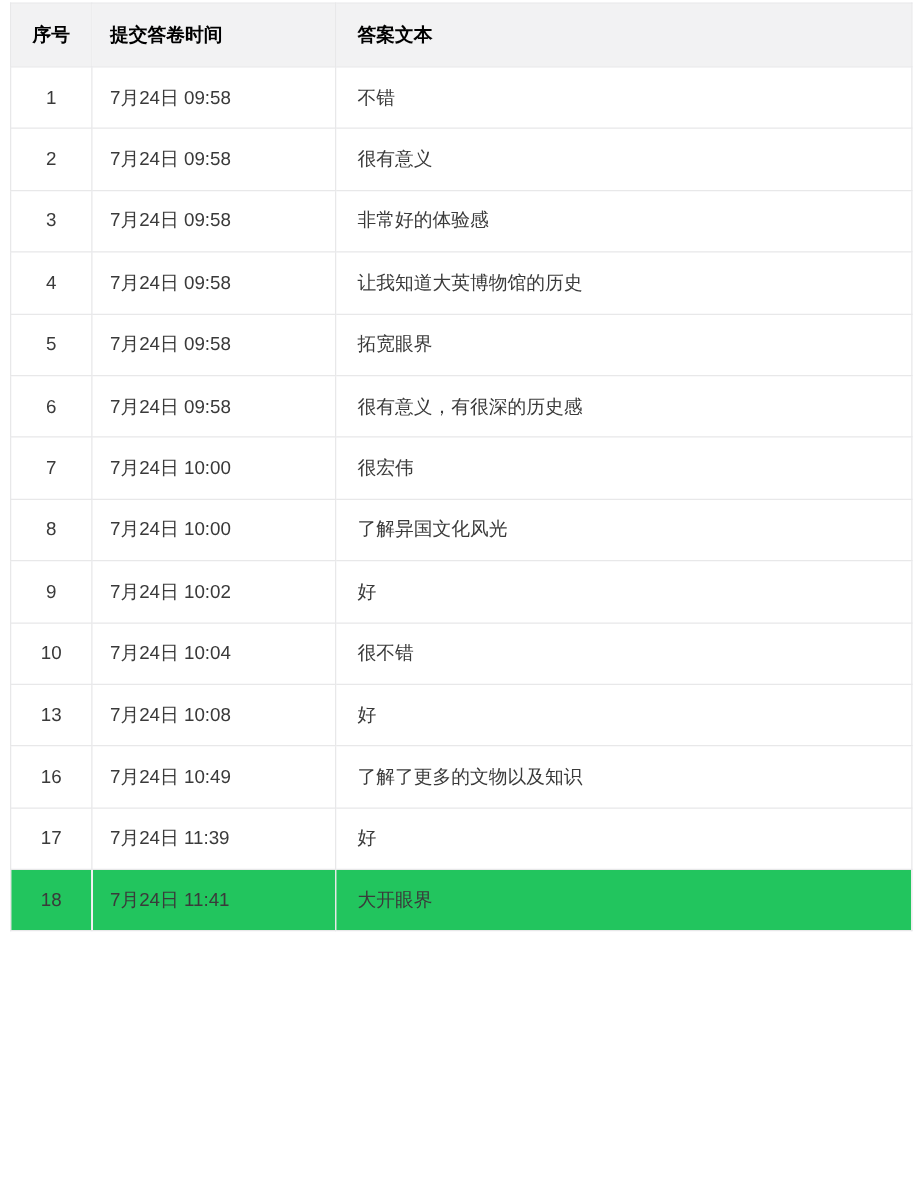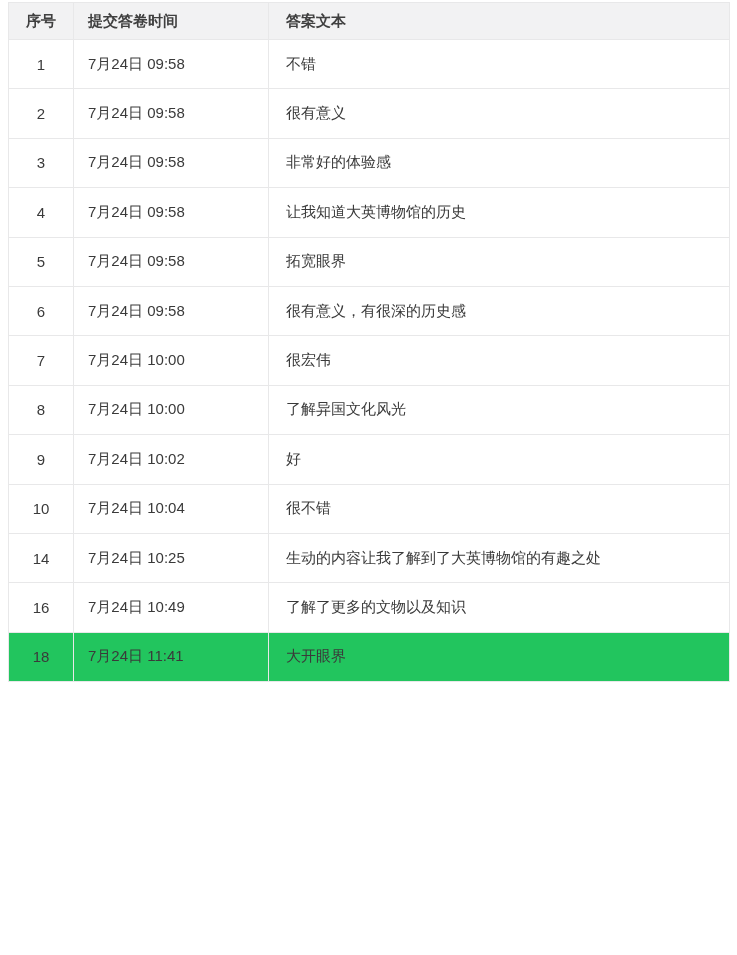--- a/index.html
+++ b/index.html
@@ -31,22 +31,22 @@
     font-size: 15px;
     color: #3a3a3a;
     vertical-align: middle;
     white-space: nowrap;
     overflow: hidden;
     box-sizing: border-box;
   }
   table.answers th {
     background: #f2f2f3;
     font-weight: bold;
-    color: #404040;
-    height: 37px;
+    color: #000000;
+    height: 51px;
     text-align: left;
     padding: 0 0 0 14px;
   }
   table.answers td {
     height: 49.4px;
     background: #ffffff;
     padding: 0 0 0 14px;
   }
   table.answers th.col-index,
   table.answers td.col-index {
@@ -123,28 +123,33 @@
           <td class="col-index">9</td>
           <td class="col-time">7月24日 10:02</td>
           <td class="col-text">好</td>
         </tr>
         <tr>
           <td class="col-index">10</td>
           <td class="col-time">7月24日 10:04</td>
           <td class="col-text">很不错</td>
         </tr>
         <tr>
-          <td class="col-index">14</td>
-          <td class="col-time">7月24日 10:25</td>
-          <td class="col-text">生动的内容让我了解到了大英博物馆的有趣之处</td>
+          <td class="col-index">13</td>
+          <td class="col-time">7月24日 10:08</td>
+          <td class="col-text">好</td>
         </tr>
         <tr>
           <td class="col-index">16</td>
           <td class="col-time">7月24日 10:49</td>
           <td class="col-text">了解了更多的文物以及知识</td>
+        </tr>
+        <tr>
+          <td class="col-index">17</td>
+          <td class="col-time">7月24日 11:39</td>
+          <td class="col-text">好</td>
         </tr>
         <tr class="highlight">
           <td class="col-index">18</td>
           <td class="col-time">7月24日 11:41</td>
           <td class="col-text">大开眼界</td>
         </tr>
       </tbody>
   </table>
 </div>
 

